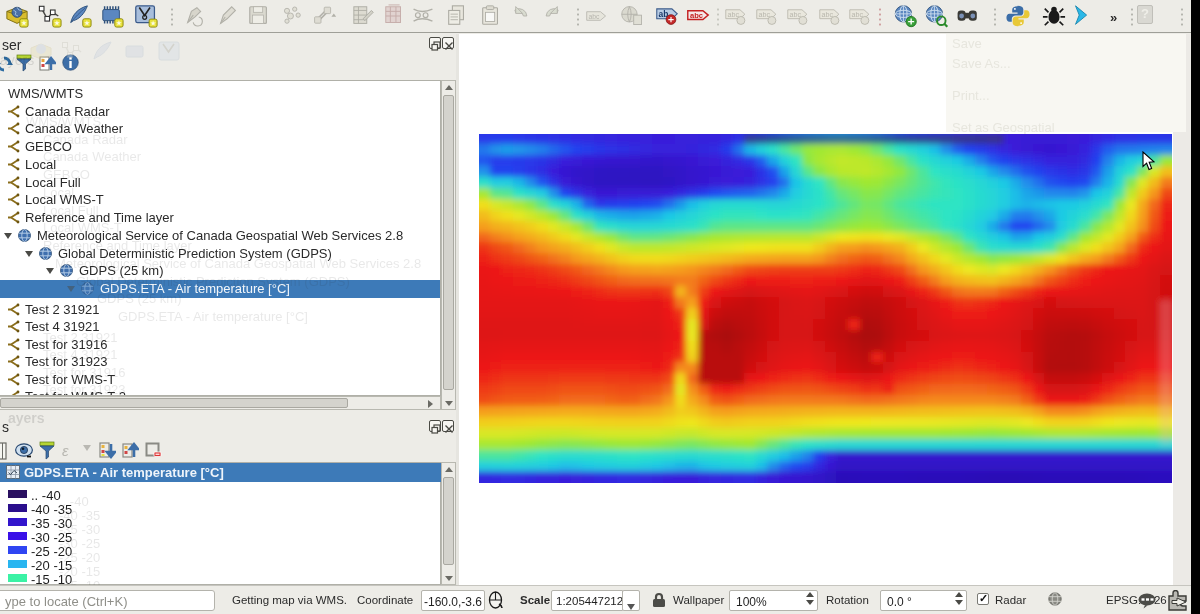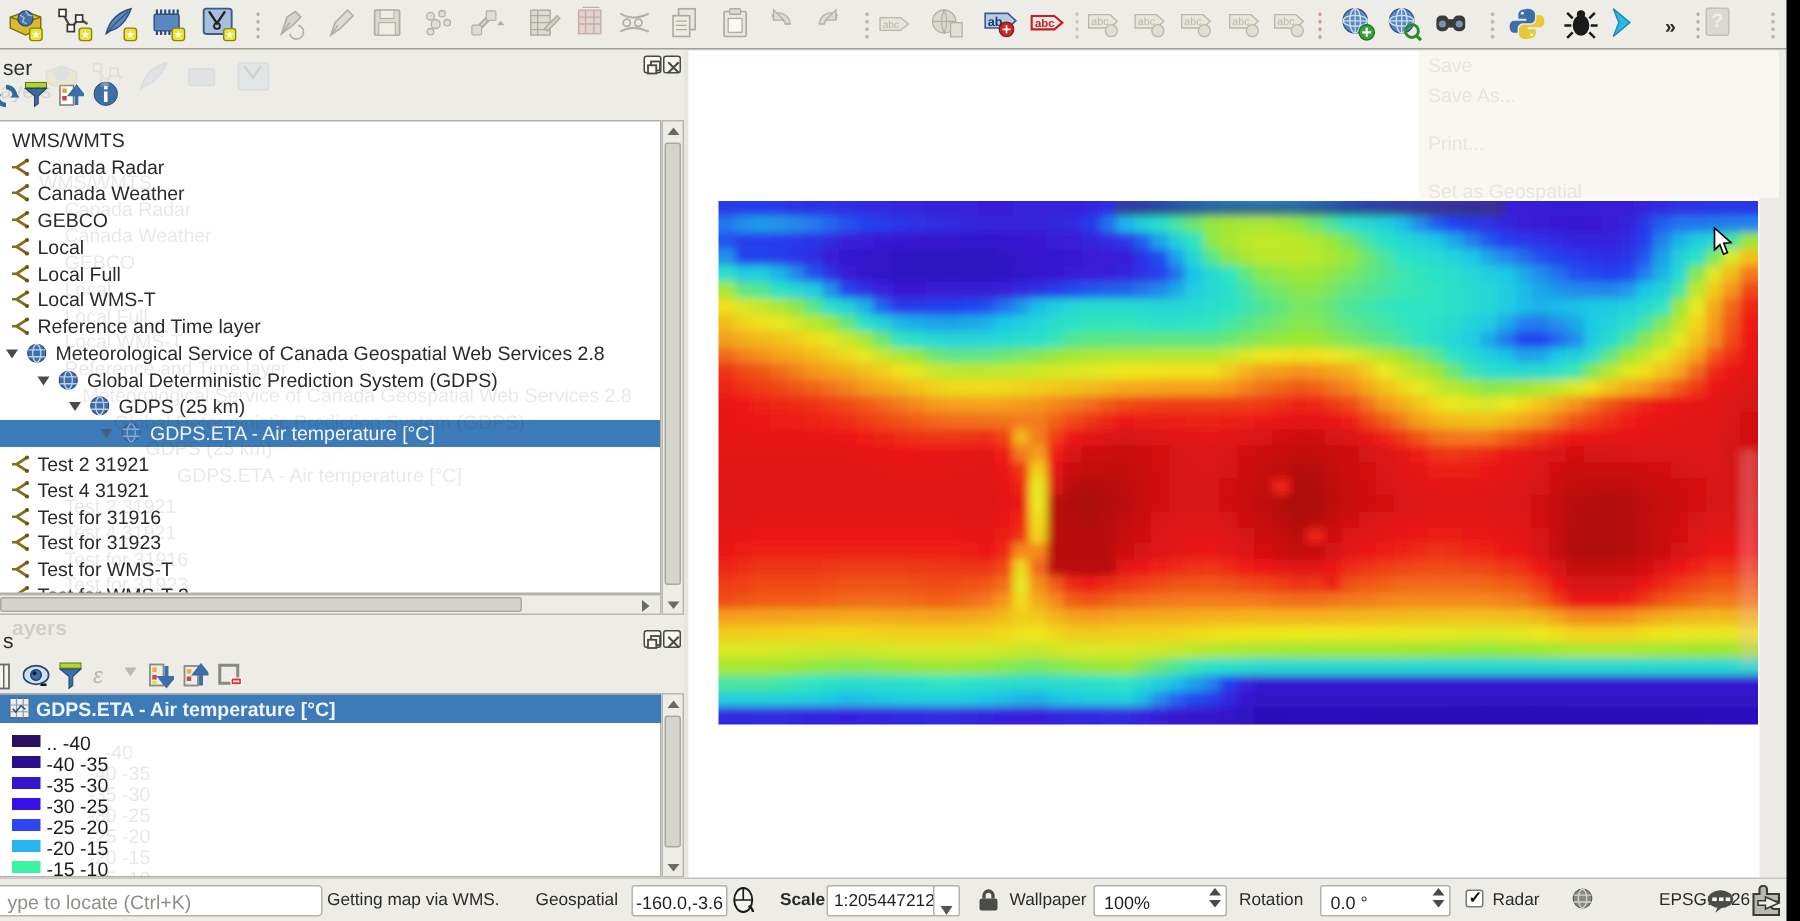--- a/index.html
+++ b/index.html
@@ -2455,22 +2455,22 @@
 <rect x="681" y="166" width="12" height="145" fill="#f2b8c0" opacity="0.30"></rect>
 </g>
   </svg>
   <svg class="abs" style="left:686px; top:117px;" width="13" height="20" viewBox="0 0 13 20">
 <path d="M1 1 L1 15.5 L4.6 12.2 L7 18.5 L9.6 17.4 L7.2 11.2 L12 10.8 Z" fill="#fff" stroke="#000" stroke-width="1.1"></path>
     </svg>
 </div>
 
 <div id="status">
     <div class="sbox" style="left:-8px; width:223px; color:#8f8f89; font-size:13px; padding:3px 0 0 12px; border-radius:3px;">ype to locate (Ctrl+K)</div>
-<div class="slabel" style="left:218px; color:#2b2b2b;text-align:center;">Getting map via WMS.</div>
-<div class="slabel" style="left:357px;">Geospatial</div>
+<div class="slabel" style="left:232px; color:#2b2b2b;text-align:center;">Getting map via WMS.</div>
+<div class="slabel" style="left:357px;">Coordinate</div>
 <div class="sbox" style="left:421px; width:64px; text-align:center; padding-top:4px;">-160.0,-3.6</div>
 <svg class="abs" style="left:488px; top:5px;" width="15" height="19" viewBox="0 0 15 19">
 <ellipse cx="7.5" cy="9" rx="6" ry="8" fill="#f3f3ef" stroke="#1a1a1a" stroke-width="1.3"></ellipse>
 <path d="M7.5 1 V9 M1.5 9 H13.5" stroke="#1a1a1a" stroke-width="1.1"></path>
 <path d="M11 13 a6 5 0 0 1 3 4" stroke="#1a1a1a" stroke-width="1.6" fill="none"></path>
     </svg>
 <div class="slabel" style="left:520px;font-weight:bold;">Scale</div>
 <div class="sbox" style="left:551px; width:72px; padding:4px 0 0 4px; border-radius:2px 0 0 2px; font-size:11.5px;">1:205447212</div>
 <div class="sbox" style="left:622px; width:18px; border-left:1px solid #b4b3ac;"></div>
 <div class="tarrow dn" style="left:627px; top:12px; border-top-color:#555;"></div>

